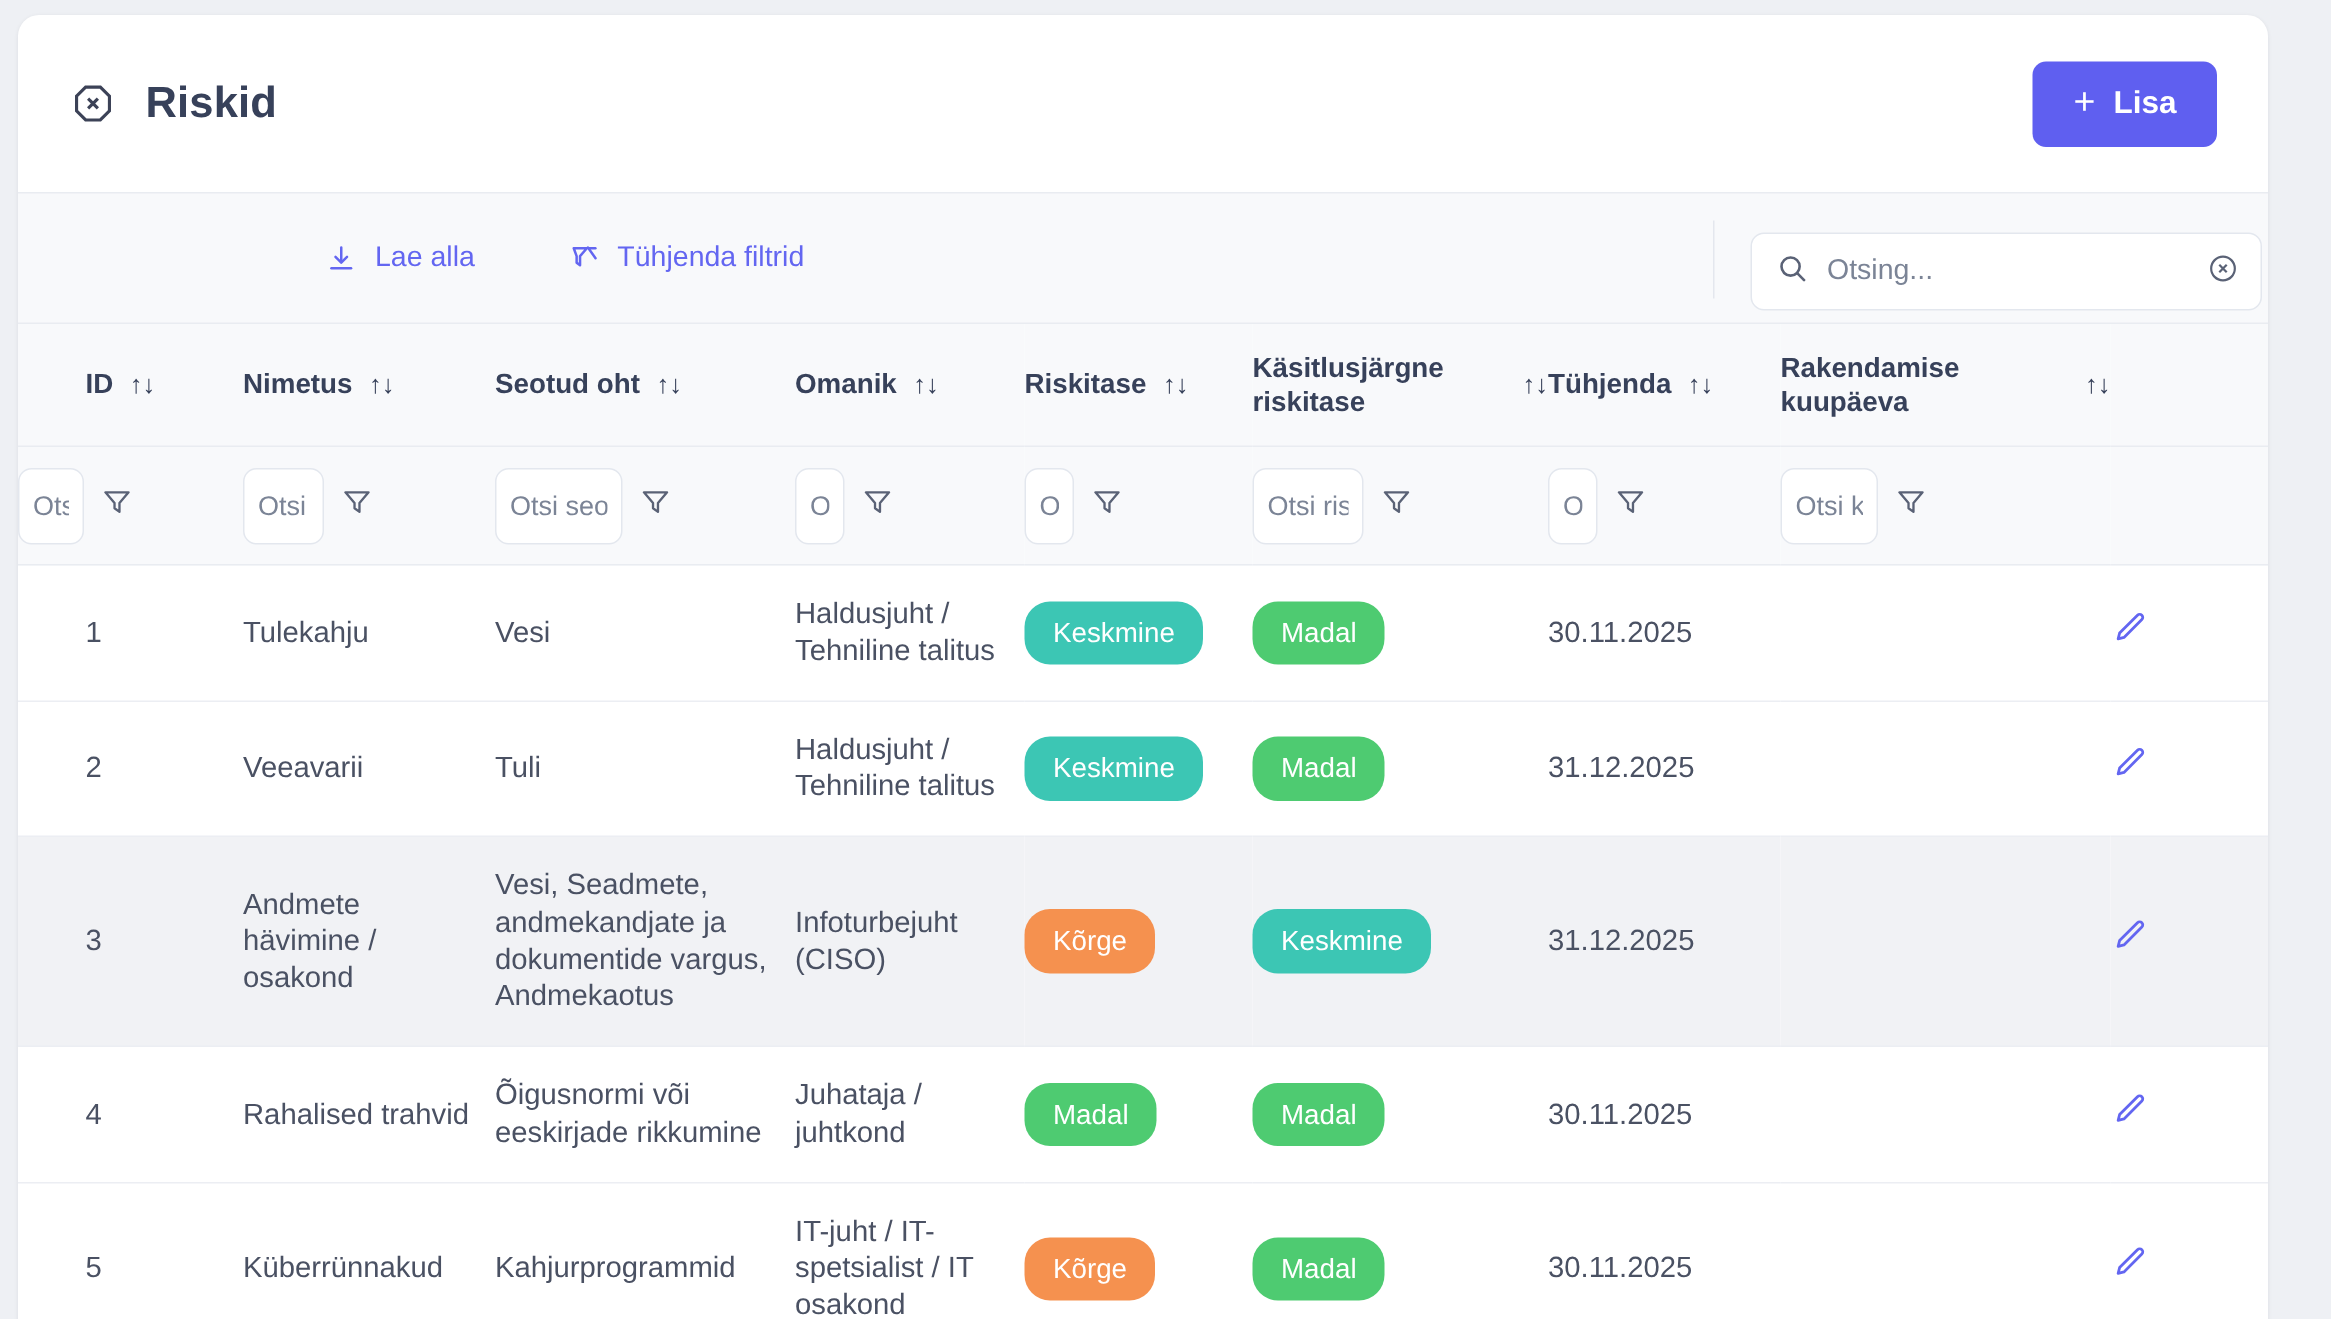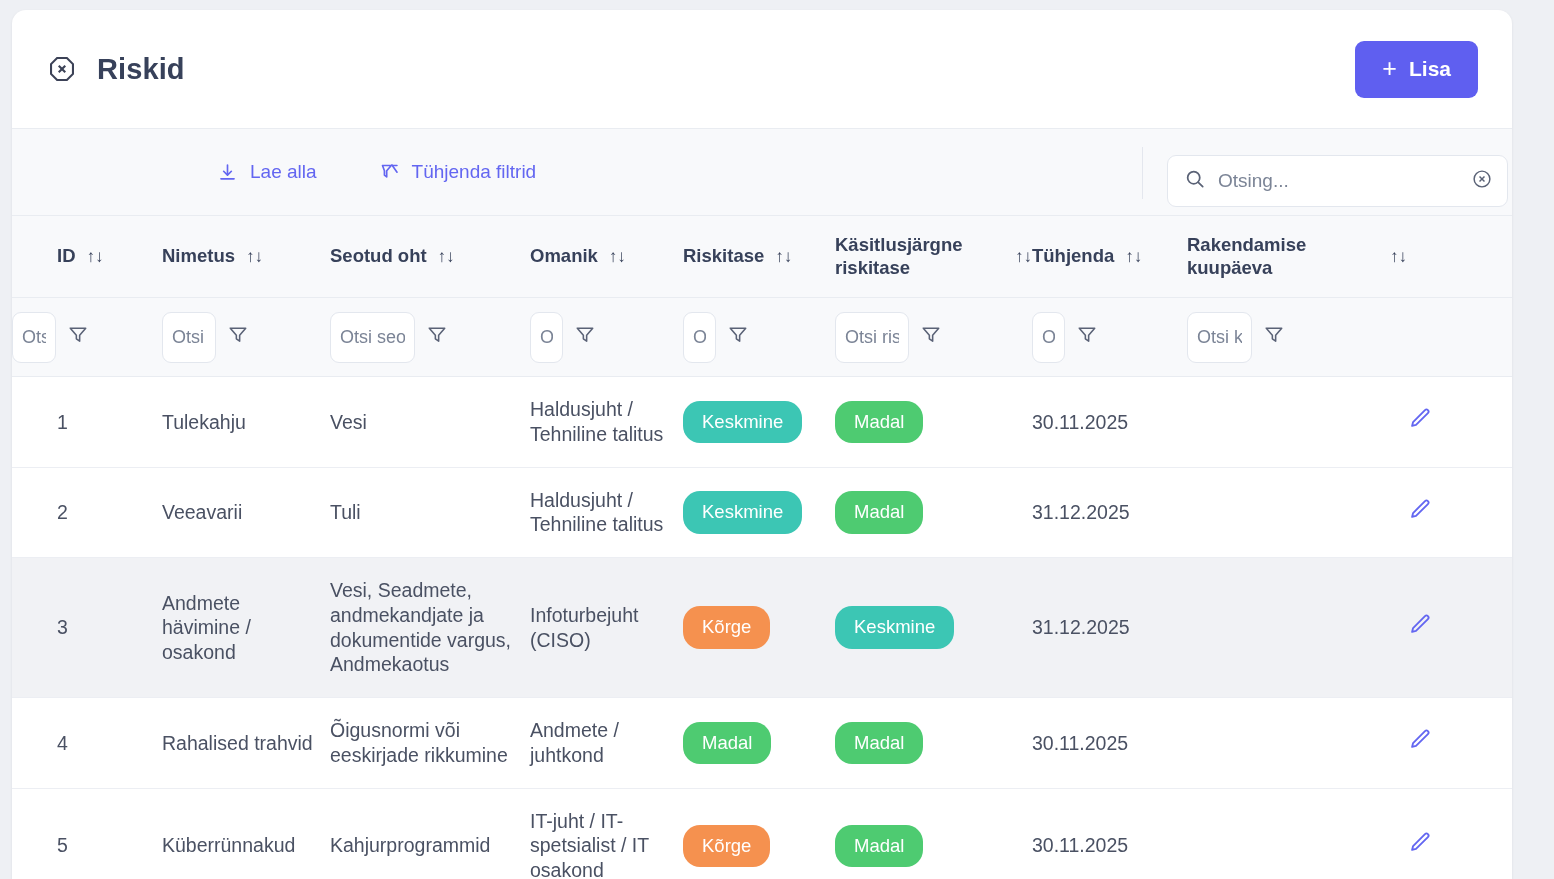--- a/index.html
+++ b/index.html
@@ -388,21 +388,21 @@
           <td>31.12.2025</td>
           <td></td>
           <td><span><svg width="26" height="26" viewBox="0 0 24 24" fill="none" stroke="#6366f1" stroke-width="1.7" stroke-linecap="round" stroke-linejoin="round">
                 <path d="M16.6 3.8a1.9 1.9 0 0 1 2.7 2.7L8.3 17.5l-3.6.9.9-3.6z"></path>
               </svg></span></td>
         </tr>
         <tr>
           <td class="pl">4</td>
           <td class="cell-pad">Rahalised trahvid</td>
           <td class="cell-pad">Õigusnormi või eeskirjade rikkumine</td>
-          <td class="cell-pad">Andmete / juhtkond</td>
+          <td class="cell-pad">Juhataja / juhtkond</td>
           <td><span class="badge" style="background:#4ecb71">Madal</span></td>
           <td><span class="badge" style="background:#4ecb71">Madal</span></td>
           <td>30.11.2025</td>
           <td></td>
           <td><span><svg width="26" height="26" viewBox="0 0 24 24" fill="none" stroke="#6366f1" stroke-width="1.7" stroke-linecap="round" stroke-linejoin="round">
                 <path d="M16.6 3.8a1.9 1.9 0 0 1 2.7 2.7L8.3 17.5l-3.6.9.9-3.6z"></path>
               </svg></span></td>
         </tr>
         <tr>
           <td class="pl">5</td>

